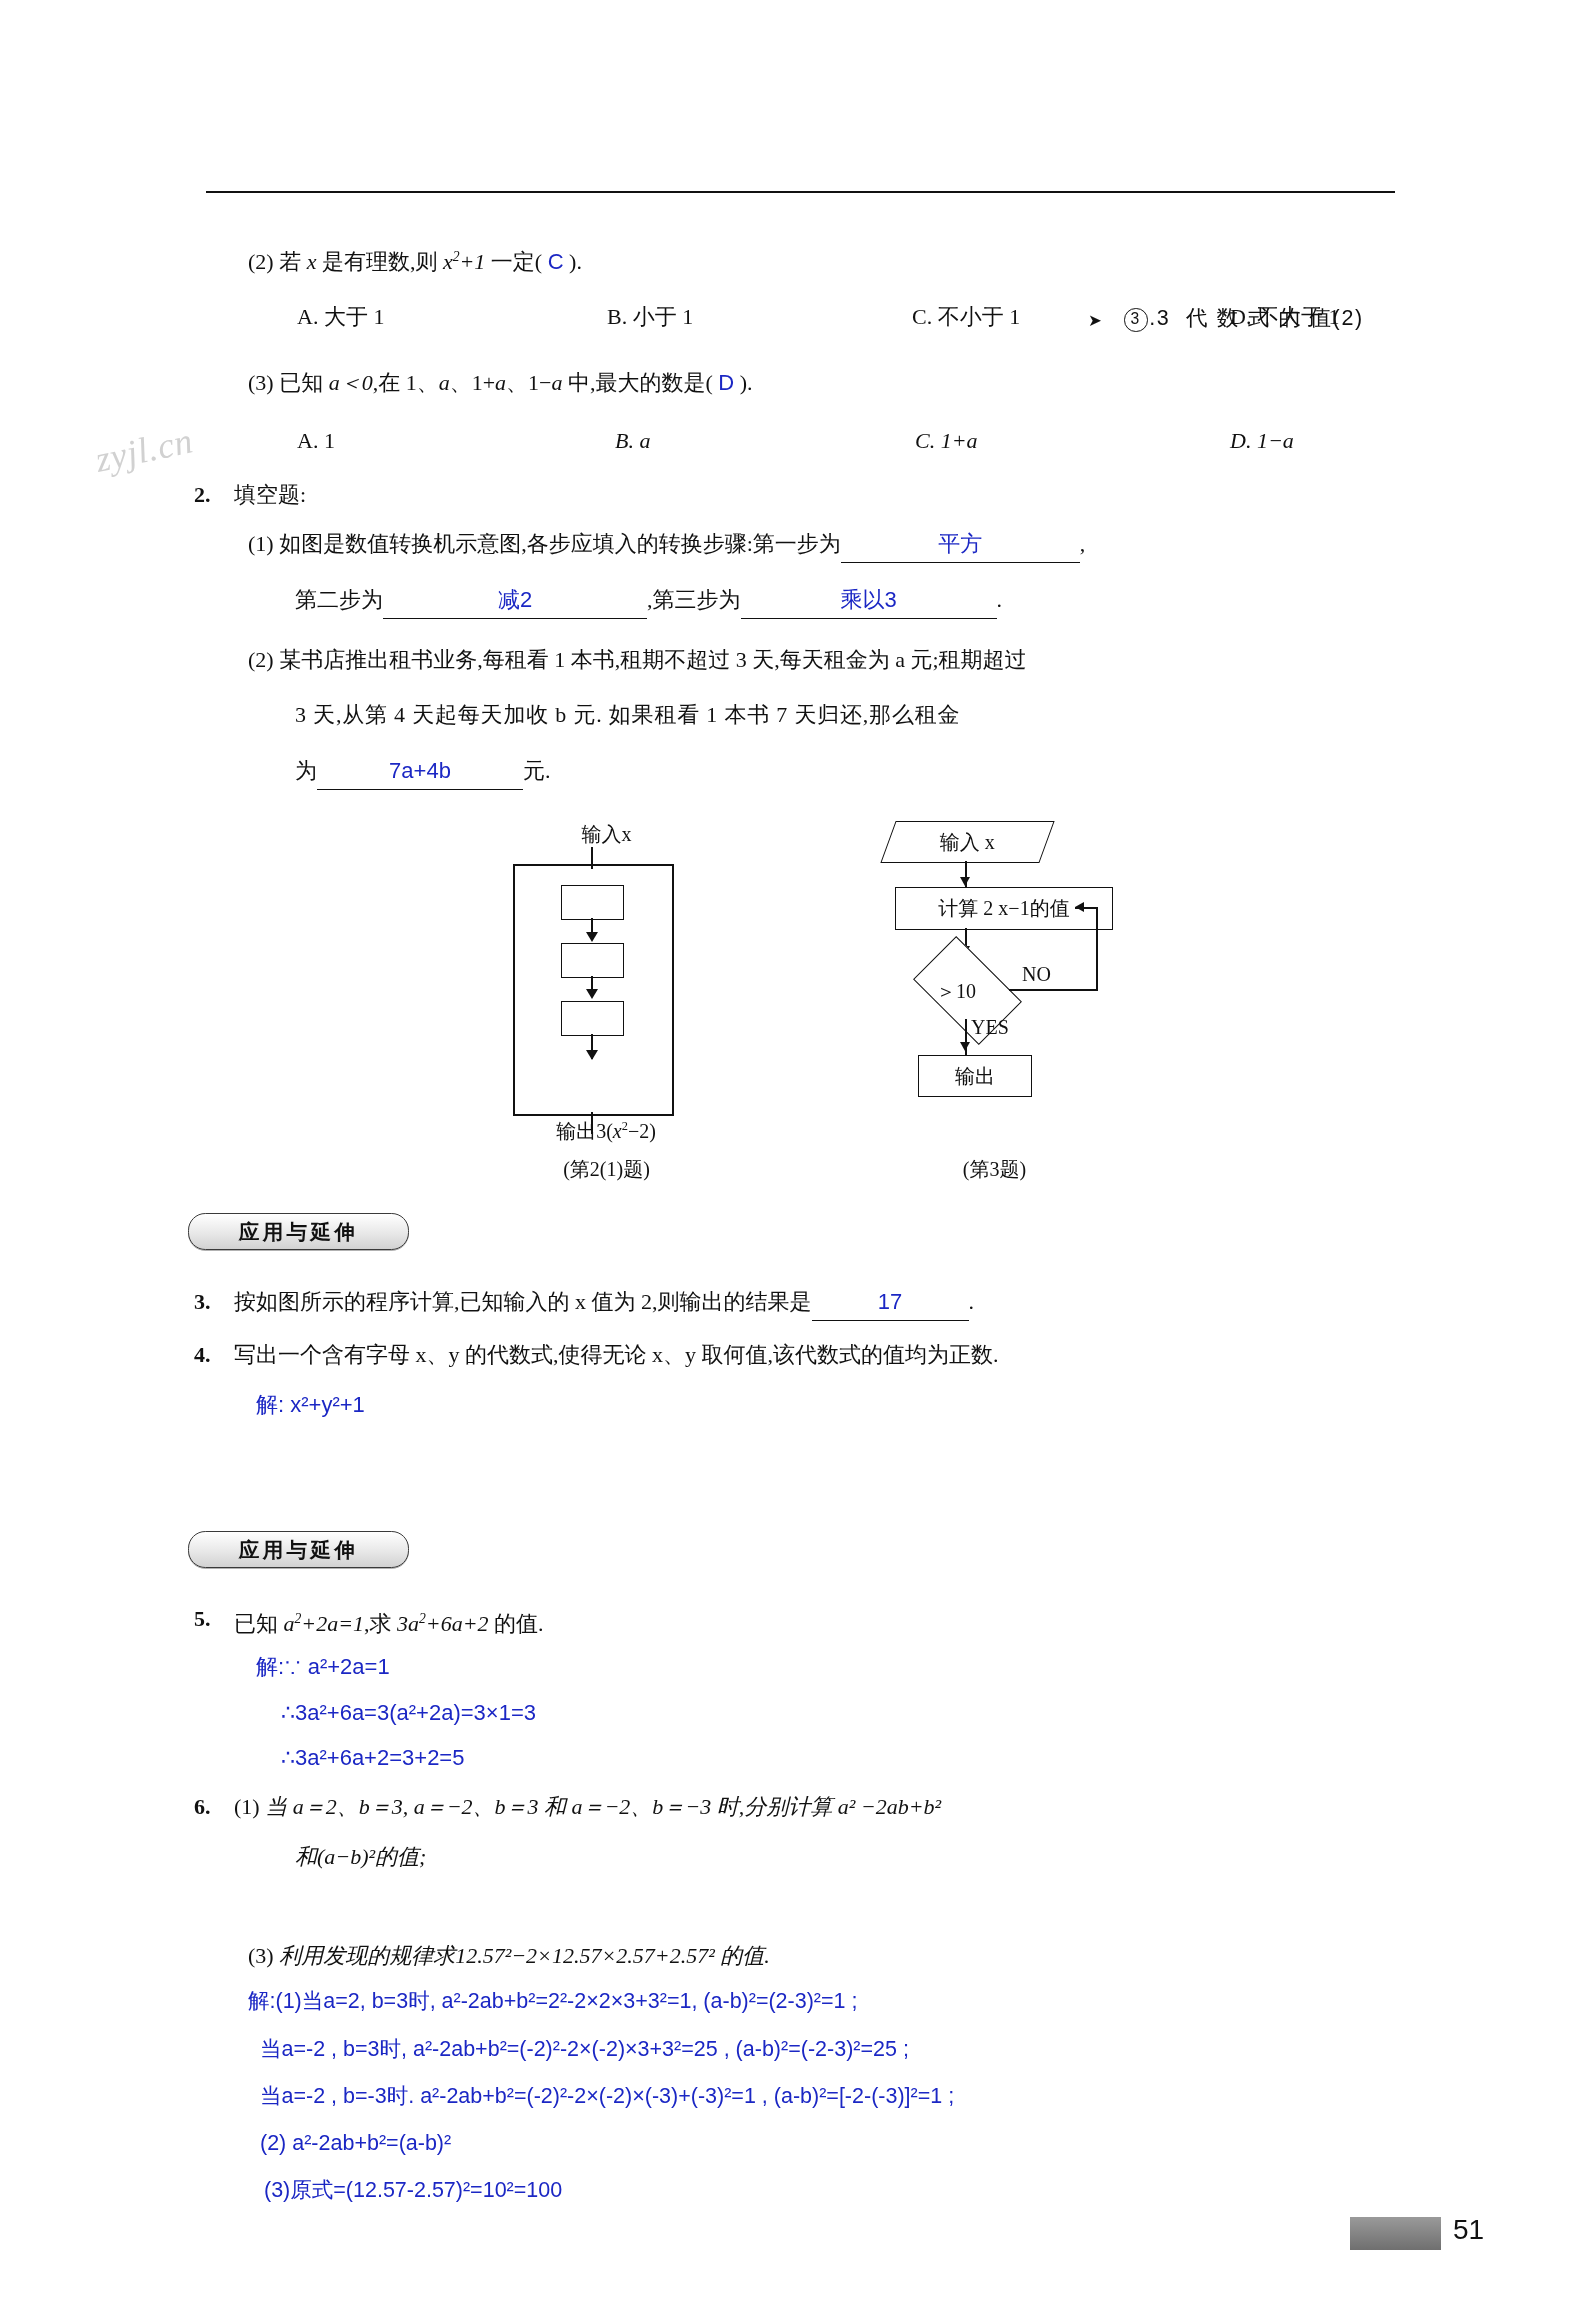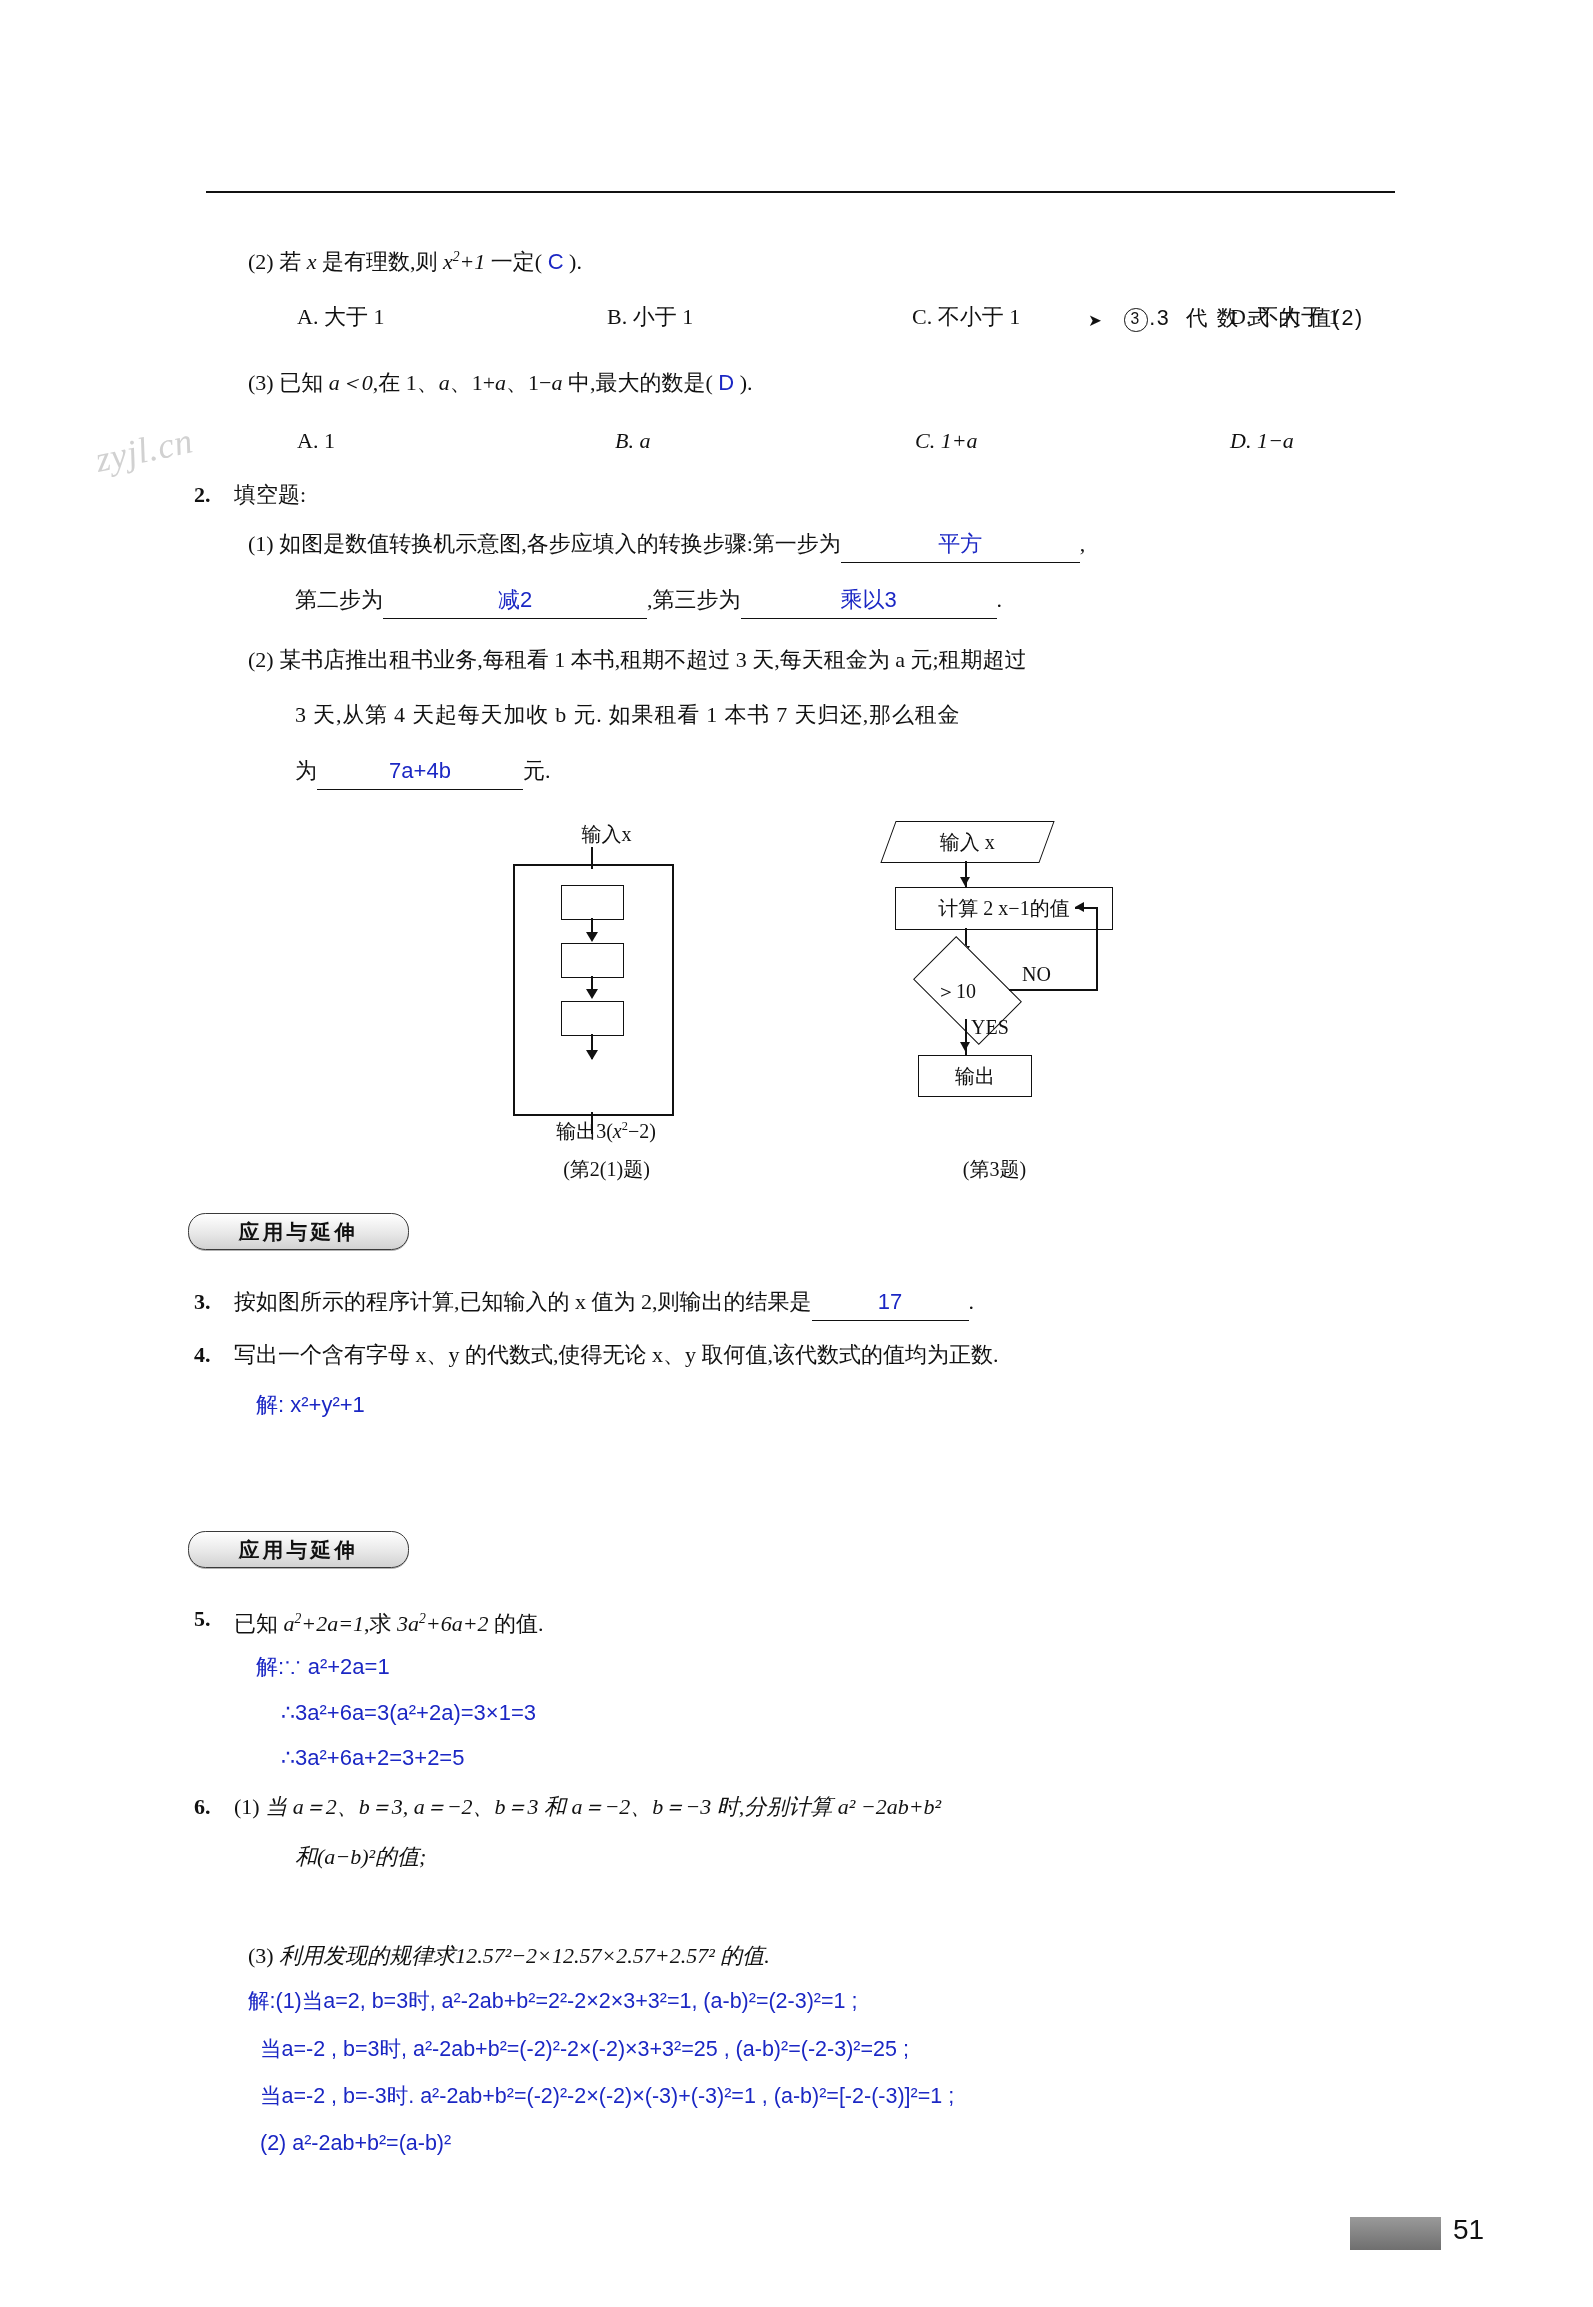--- a/index.html
+++ b/index.html
@@ -267,18 +267,19 @@
   </div>
   <div class="blk it" style="left:295px;top:1839px;width:1156px;">和(a−b)²的值;</div>
   <div class="blk" style="left:248px;top:1938px;width:1197px;">
     <span>(3)</span>
     <span class="it">利用发现的规律求12.57²−2×12.57×2.57+2.57² 的值.</span>
   </div>
   <div class="blk ansb" style="left:248px;top:1983px;width:1238px;font-size:21.5px;">解:(1)当a=2, b=3时,  a²-2ab+b²=2²-2×2×3+3²=1,  (a-b)²=(2-3)²=1 ;</div>
   <div class="blk ansb" style="left:260px;top:2031px;width:1238px;font-size:21.5px;">当a=-2 , b=3时, a²-2ab+b²=(-2)²-2×(-2)×3+3²=25 , (a-b)²=(-2-3)²=25 ;</div>
   <div class="blk ansb" style="left:260px;top:2078px;width:1255px;font-size:21.5px;">当a=-2 , b=-3时. a²-2ab+b²=(-2)²-2×(-2)×(-3)+(-3)²=1 , (a-b)²=[-2-(-3)]²=1 ;</div>
   <div class="blk ansb" style="left:260px;top:2125px;width:1156px;font-size:21.5px;">(2) a²-2ab+b²=(a-b)²</div>
+  <div class="blk ansb" style="left:264px;top:2172px;width:1156px;font-size:21.5px;">(3)原式=(12.57-2.57)²=10²=100</div>
 
   <div class="pgblock"></div>
   <div class="pgnum">51</div>
 
 </div>
 
 
 </body></html>

